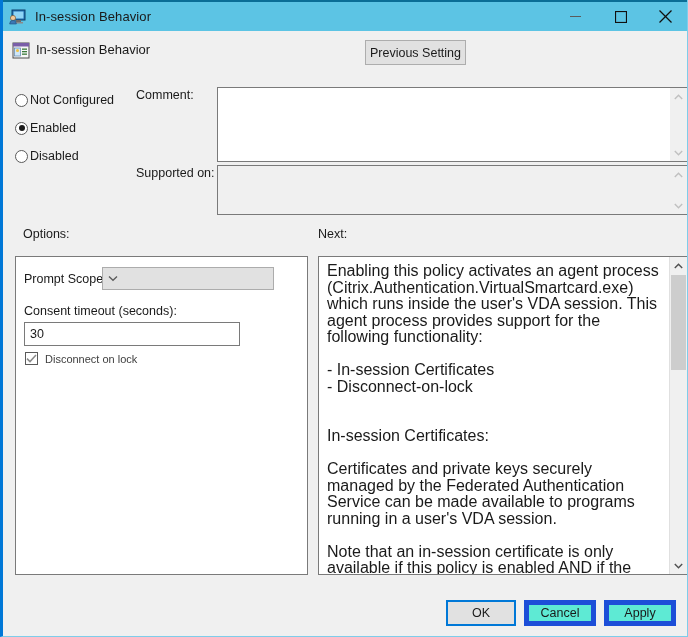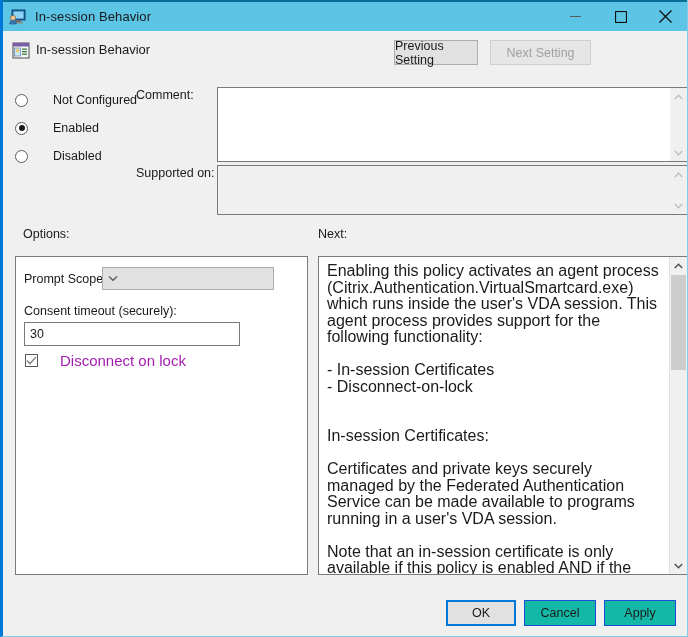--- a/index.html
+++ b/index.html
@@ -88,21 +88,21 @@
     border: 1px solid #adadad;
     font-family: "Liberation Sans", sans-serif;
     font-size: 12.5px;
     color: #1a1a1a;
     display: flex;
     align-items: center;
     justify-content: center;
     box-sizing: border-box;
     cursor: default;
   }
-  #btn-prev-setting { left: 391px; width: 84px; }
+  #btn-prev-setting { left: 362px; width: 101px; }
   #btn-next-setting { left: 487px; width: 101px; color: #a0a0a0; border-color: #cfcfcf; background:#e6e6e6; }
 
   
   .radio-row {
     position: absolute;
     left: 12px;
     display: flex;
     align-items: center;
     height: 18px;
     cursor: default;
@@ -121,21 +121,21 @@
   }
   .radio-mark.checked::after {
     content: "";
     position: absolute;
     left: 2.5px; top: 2.5px;
     width: 6px; height: 6px;
     border-radius: 50%;
     background: #1a1a1a;
   }
   .radio-label {
-    margin-left: 25px;
+    margin-left: 2px;
     font-size: 12.5px;
     color: #1a1a1a;
     white-space: nowrap;
   }
 
   .field-label {
     position: absolute;
     font-size: 12.5px;
     color: #1a1a1a;
     white-space: nowrap;
@@ -246,23 +246,23 @@
   .cb-mark {
     width: 13px; height: 13px;
     border: 1px solid #5a5a5a;
     background: #ffffff;
     box-sizing: border-box;
     position: relative;
     flex: 0 0 auto;
     display: flex; align-items: center; justify-content: center;
   }
   #disconnect-lock-label {
-    margin-left: 22px;
-    font-size: 15px;
-    color: #a21caf;
+    margin-left: 7px;
+    font-size: 11px;
+    color: #404040;
     white-space: nowrap;
   }
 
   
   #help-panel {
     position: absolute;
     left: 315px; top: 256px;
     width: 370px; height: 319px;
     background: #ffffff;
     border: 1px solid #7a7a7a;
@@ -302,22 +302,22 @@
     top: 18px; left: 1px;
     width: 15px; height: 95px;
     background: #cdcdcd;
   }
 
   
   .footbtn {
     position: absolute;
     top: 600px;
     height: 26px;
-    background: #14b8a6;
-    border: 1px solid #1d4ed8;
+    background: #5eead4;
+    border: 5px solid #1d4ed8;
     font-size: 12.5px;
     color: #1a1a1a;
     display: flex;
     align-items: center;
     justify-content: center;
     box-sizing: border-box;
     cursor: default;
   }
   #btn-ok {
     left: 443px; width: 70px;
@@ -371,21 +371,20 @@
         <rect x="1" y="1" width="16" height="3.5" fill="#7a5fa8"></rect>
         <rect x="2.5" y="6" width="6" height="8" fill="#cfe6f7" stroke="#5a82a8" stroke-width="0.7"></rect>
         <circle cx="5.5" cy="8.5" r="1.5" fill="#f0c040"></circle>
         <rect x="10" y="6.5" width="5" height="1.3" fill="#3a7a3a"></rect>
         <rect x="10" y="9" width="5" height="1.3" fill="#3a7a3a"></rect>
         <rect x="10" y="11.5" width="5" height="1.3" fill="#3a7a3a"></rect>
       </svg>
     </div>
     <div id="header-title">In-session Behavior</div>
     <div class="navbtn" id="btn-prev-setting">Previous Setting</div>
-    <div class="navbtn" id="btn-next-setting">Next Setting</div>
   </div>
 
   <div class="radio-row" id="radio-notconfigured">
     <span class="radio-mark"></span>
     <span class="radio-label">Not Configured</span>
   </div>
   <div class="radio-row" id="radio-enabled">
     <span class="radio-mark checked"></span>
     <span class="radio-label">Enabled</span>
   </div>
@@ -433,21 +432,21 @@
 
   <div id="options-panel">
     <div id="prompt-scope-label">Prompt Scope</div>
     <div id="prompt-scope-combo">
       <span id="prompt-scope-arrow">
         <svg width="10" height="7" viewBox="0 0 10 7">
             <polyline points="1,1.5 5,5.3 9,1.5" fill="none" stroke="#5b5b5b" stroke-width="1.3"></polyline>
           </svg>
       </span>
     </div>
-    <div id="consent-timeout-label">Consent timeout (securely):</div>
+    <div id="consent-timeout-label">Consent timeout (seconds):</div>
     <div id="consent-timeout-input">
       <span id="consent-timeout-value">30</span>
     </div>
     <div id="disconnect-lock-row">
       <span class="cb-mark">
         <svg width="11" height="9" viewBox="0 0 11 9">
             <polyline points="1,4.6 4,7.6 10,0.9" fill="none" stroke="#8a8a8a" stroke-width="1.5"></polyline>
           </svg>
       </span>
       <span id="disconnect-lock-label">Disconnect on lock</span>

